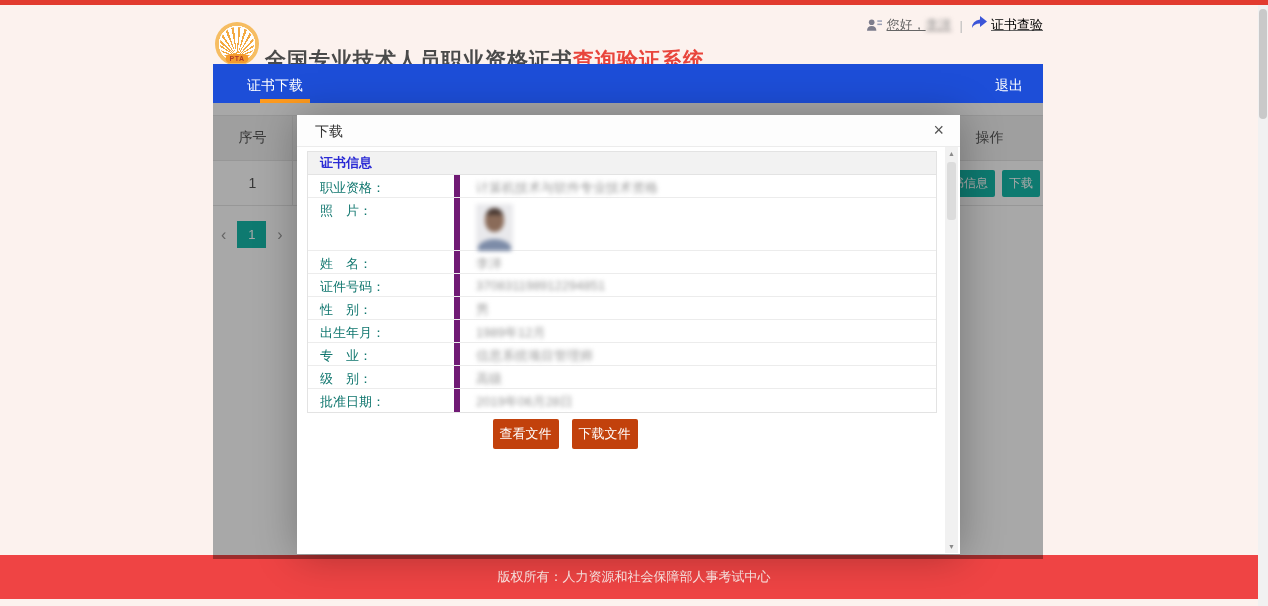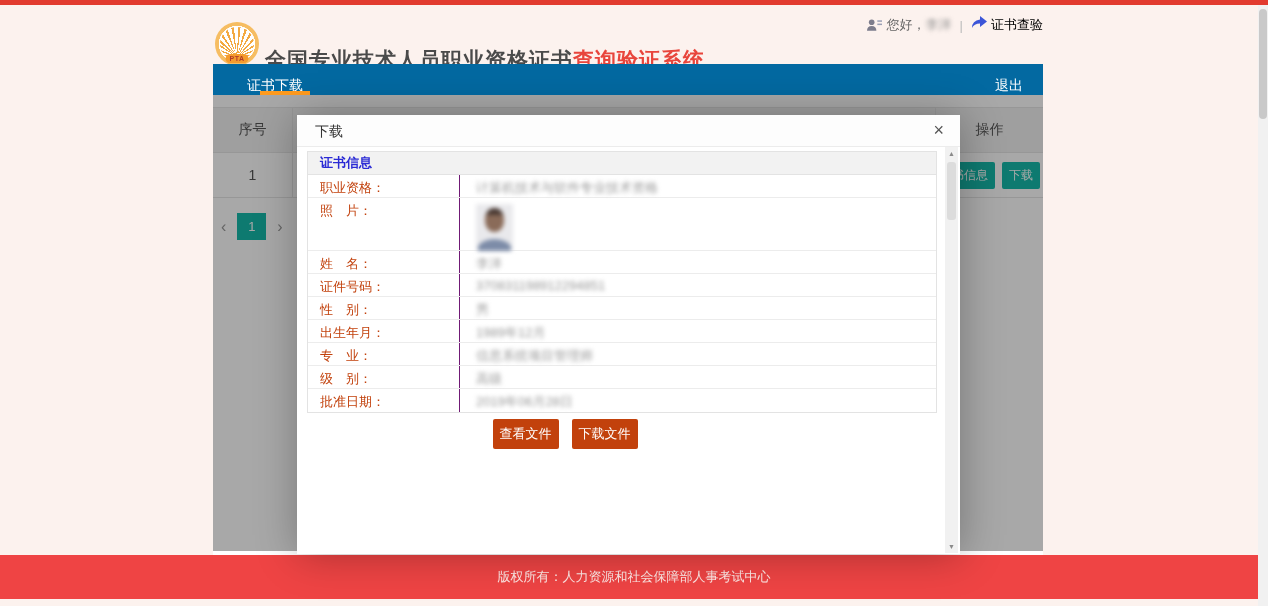--- a/index.html
+++ b/index.html
@@ -23,31 +23,31 @@
   .logo { position:relative; width:44px; height:44px; border-radius:50%;
           background:radial-gradient(circle at 50% 50%, #ffffff 0 58%, #f6bd62 59% 100%); }
   .logo .rays { position:absolute; inset:5px; border-radius:50%; overflow:hidden;
           background:repeating-conic-gradient(from -50deg at 50% 88%, #f3a940 0 5deg, #ffffff 5deg 13deg); }
   .logo .logo-label { position:absolute; left:50%; bottom:3px; transform:translateX(-50%);
           background:#f49b2d; color:#b03a2a; font-size:7px; font-weight:bold;
           padding:1px 4px; border-radius:5px; letter-spacing:.5px; }
   .brand-title { margin-left:6px; font-size:21px; font-weight:bold; color:#4a4a4a; letter-spacing:1px;margin-top:32px; }
   .brand-title .accent { color:#e8453c; }
 
-  .user-area { position:absolute; right:0; top:3px; height:20px; display:flex; align-items:center; font-size:13px; color:#666; }
+  .user-area { position:absolute; right:0; top:3px; height:20px; display:flex; align-items:center; font-size:13px; color:#666;text-decoration:underline; }
   .user-area .sep { margin:0 8px; color:#bbb; }
   .u-icon { width:15px; height:14px; margin-right:5px; }
   .verify-link { display:flex; align-items:flex-start; color:#000000; text-decoration:none; cursor:pointer; }
   .arrow-icon { width:16px; height:14px; margin-right:4px; }
   .blurred { filter:blur(2px); color:#8c8c8c; }
 
   
   .container { position:absolute; left:213px; top:64px; width:830px; height:498px; background:#fff; }
 
-  .nav { position:relative; height:31px; background:#0369a1; }
+  .nav { position:relative; height:39px; background:#1d4ed8; }
   .nav-item { position:absolute; left:20px; top:0; height:42px; line-height:42px; padding:0 14px;
               color:#fff; font-size:14px; cursor:pointer; }
   .nav-indicator { position:absolute; left:47px; bottom:0; width:50px; height:4px; background:#ff9b1e; }
   .nav-logout { position:absolute; right:16px; top:0; height:42px; line-height:42px; padding:0 4px;
               color:#fff; font-size:14px; cursor:pointer; }
 
   .content { position:relative; height:456px; background:#fff; overflow:hidden; }
 
   
   .tbl { position:absolute; left:0; right:0; top:12px; font-size:14px; color:#555;
@@ -77,21 +77,21 @@
            line-height:32px; padding-left:18px; font-size:14px; color:#333; }
   .modal-close { position:absolute; right:12px; top:0; height:32px; line-height:30px; font-size:18px;
            color:#555; cursor:pointer; padding:0 4px; }
   .modal-body { position:relative; height:406px; padding:4px 23px 0 10px; }
 
   .info-table { border:1px solid #e3e3e3; font-size:13px; }
   .sec-row { height:23px; line-height:22px; background:#f2f2f2; border-bottom:1px solid #e3e3e3;
              padding-left:12px; color:#2b2bd5; font-weight:bold; }
   .f-row { display:flex; border-bottom:1px solid #ececec; min-height:23px; }
   .f-row:last-child { border-bottom:none; }
-  .f-label { width:152px; border-right:1px solid #701a75; padding:4px 0 0 12px; color:#c2410c; }
+  .f-label { width:152px; border-right:6px solid #701a75; padding:4px 0 0 12px; color:#0f766e; }
   .f-value { flex:1; padding:4px 0 0 16px; color:#999; }
   .photo-row { height:53px; }
 
   .photo { position:relative; width:37px; height:47px; margin:2px 0 0 0; background:#e9e9ec;
            overflow:hidden; filter:blur(2px); }
   .photo::before { content:""; position:absolute; left:9px; top:4px; width:19px; height:24px;
            border-radius:45%; background:linear-gradient(#4a3a33 0 28%, #8a6b59 29% 100%); }
   .photo::after { content:""; position:absolute; left:2px; bottom:-6px; width:33px; height:18px;
            border-radius:50% 50% 0 0; background:#7d8ca8; }
 

